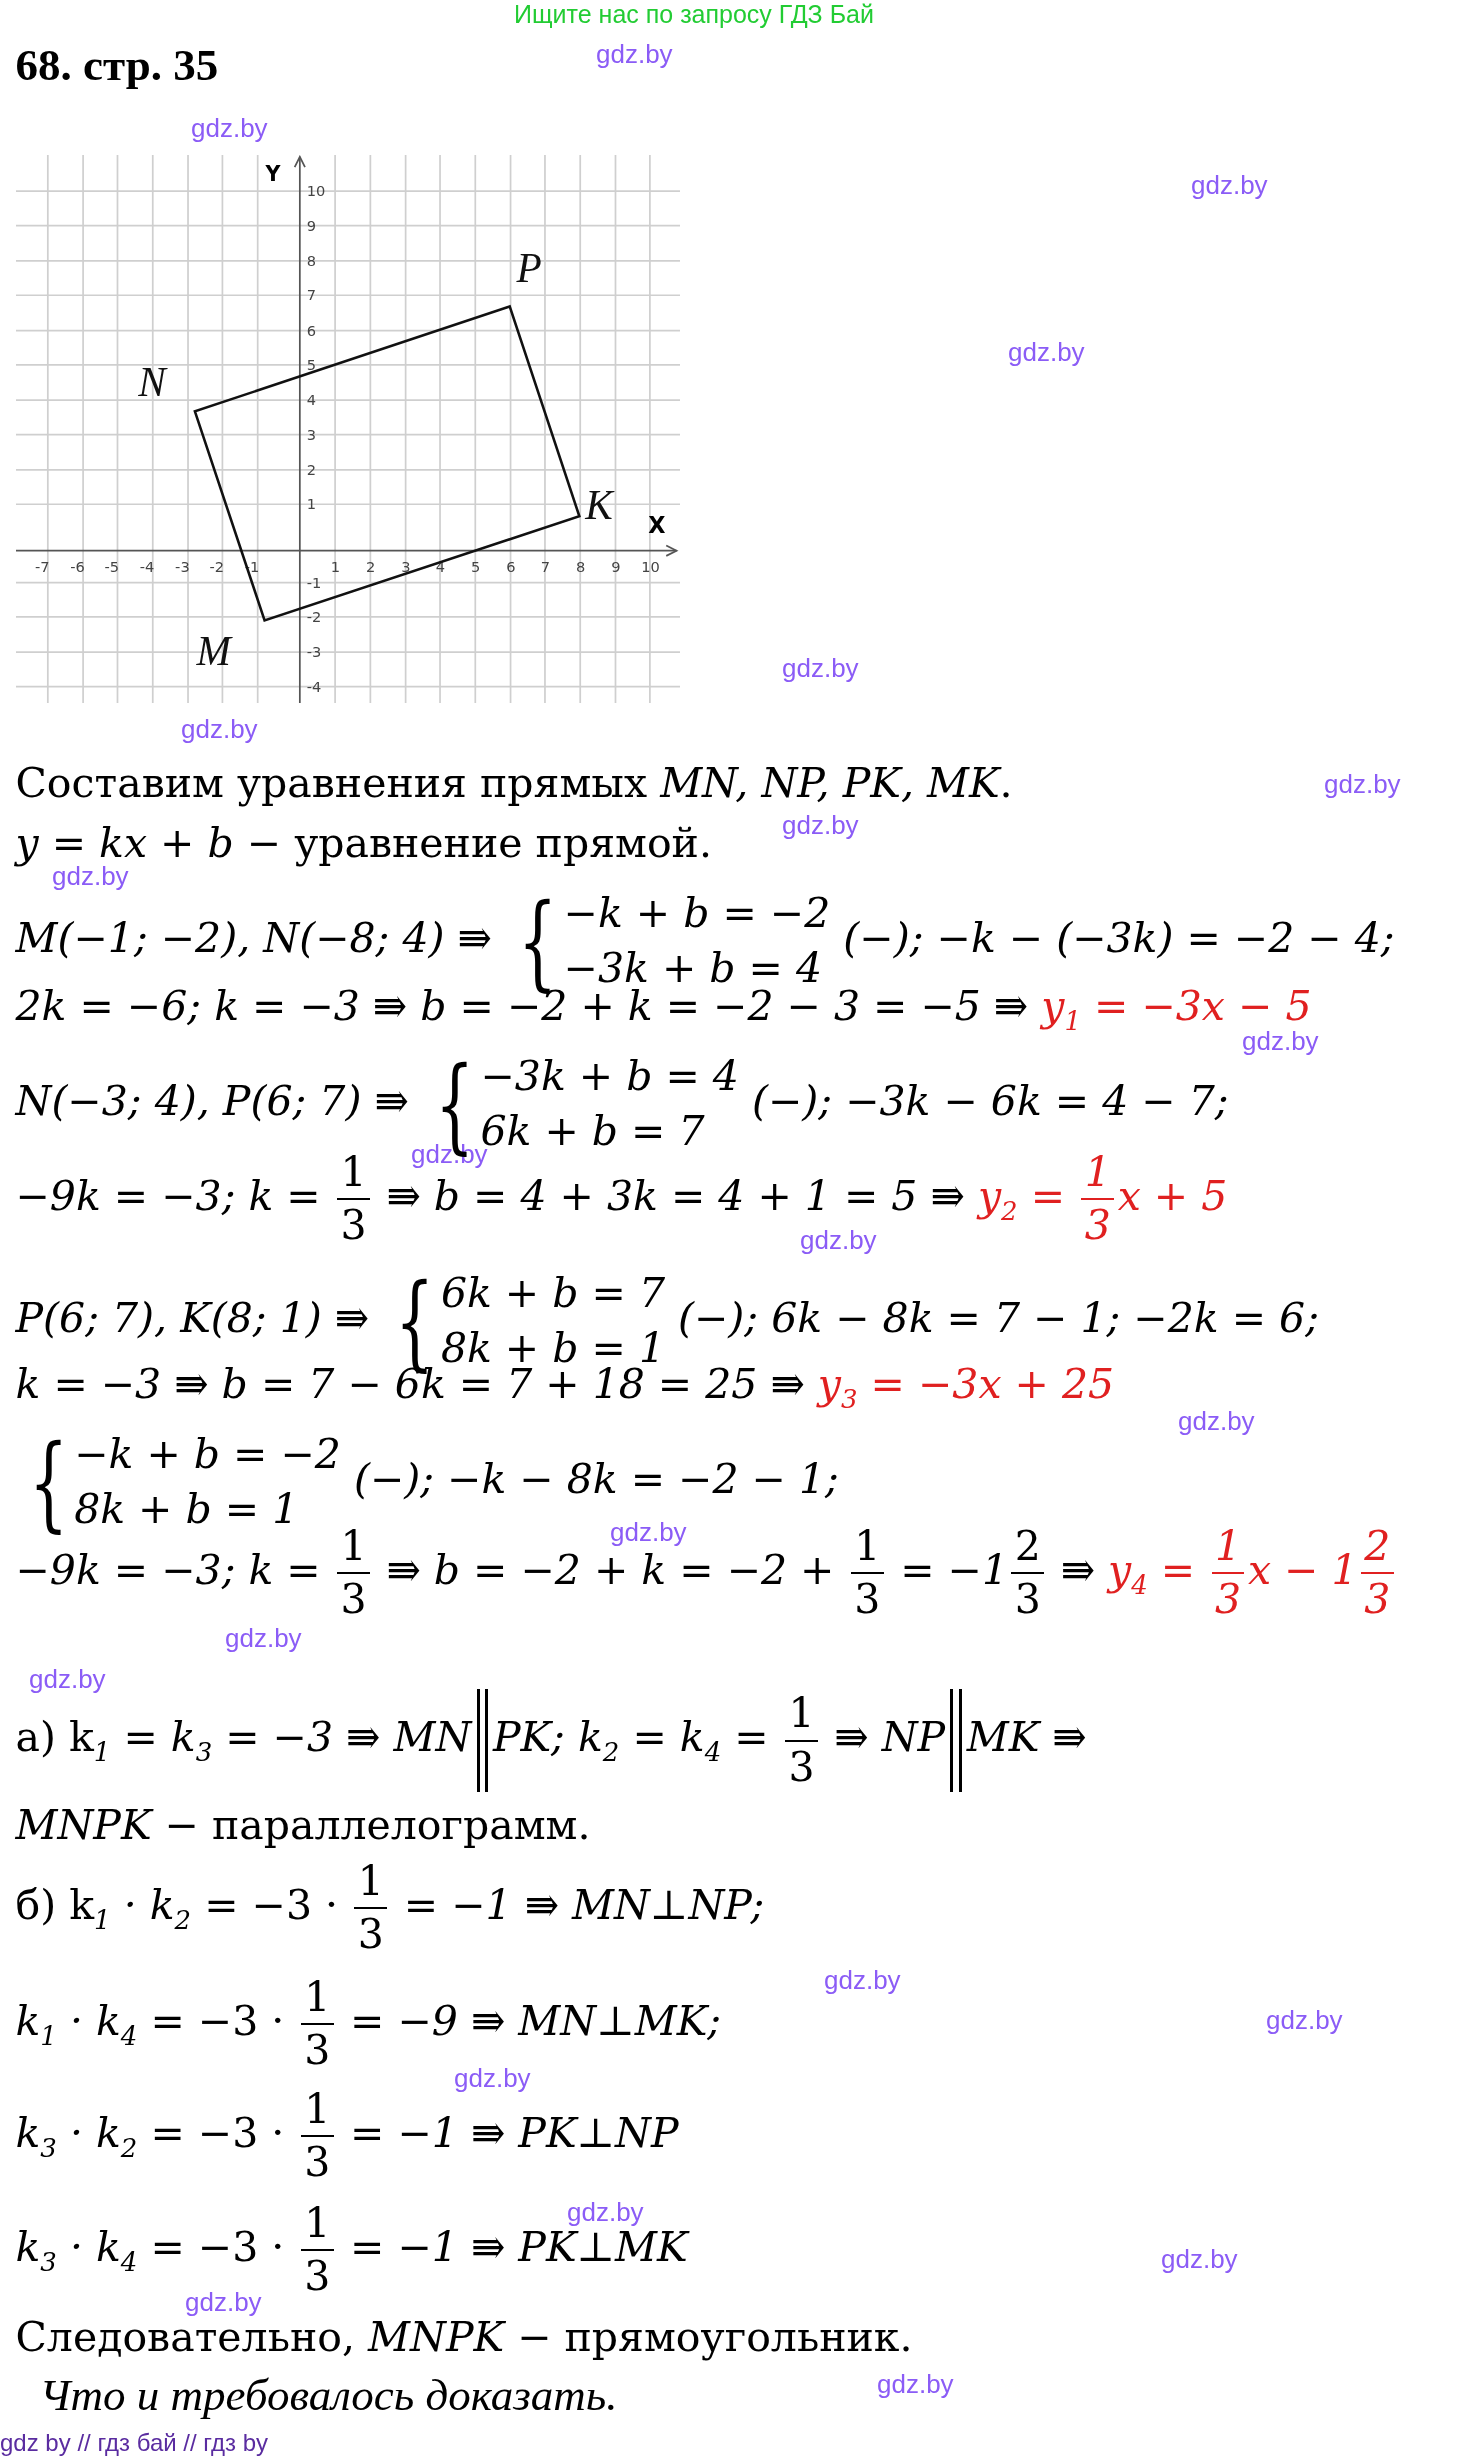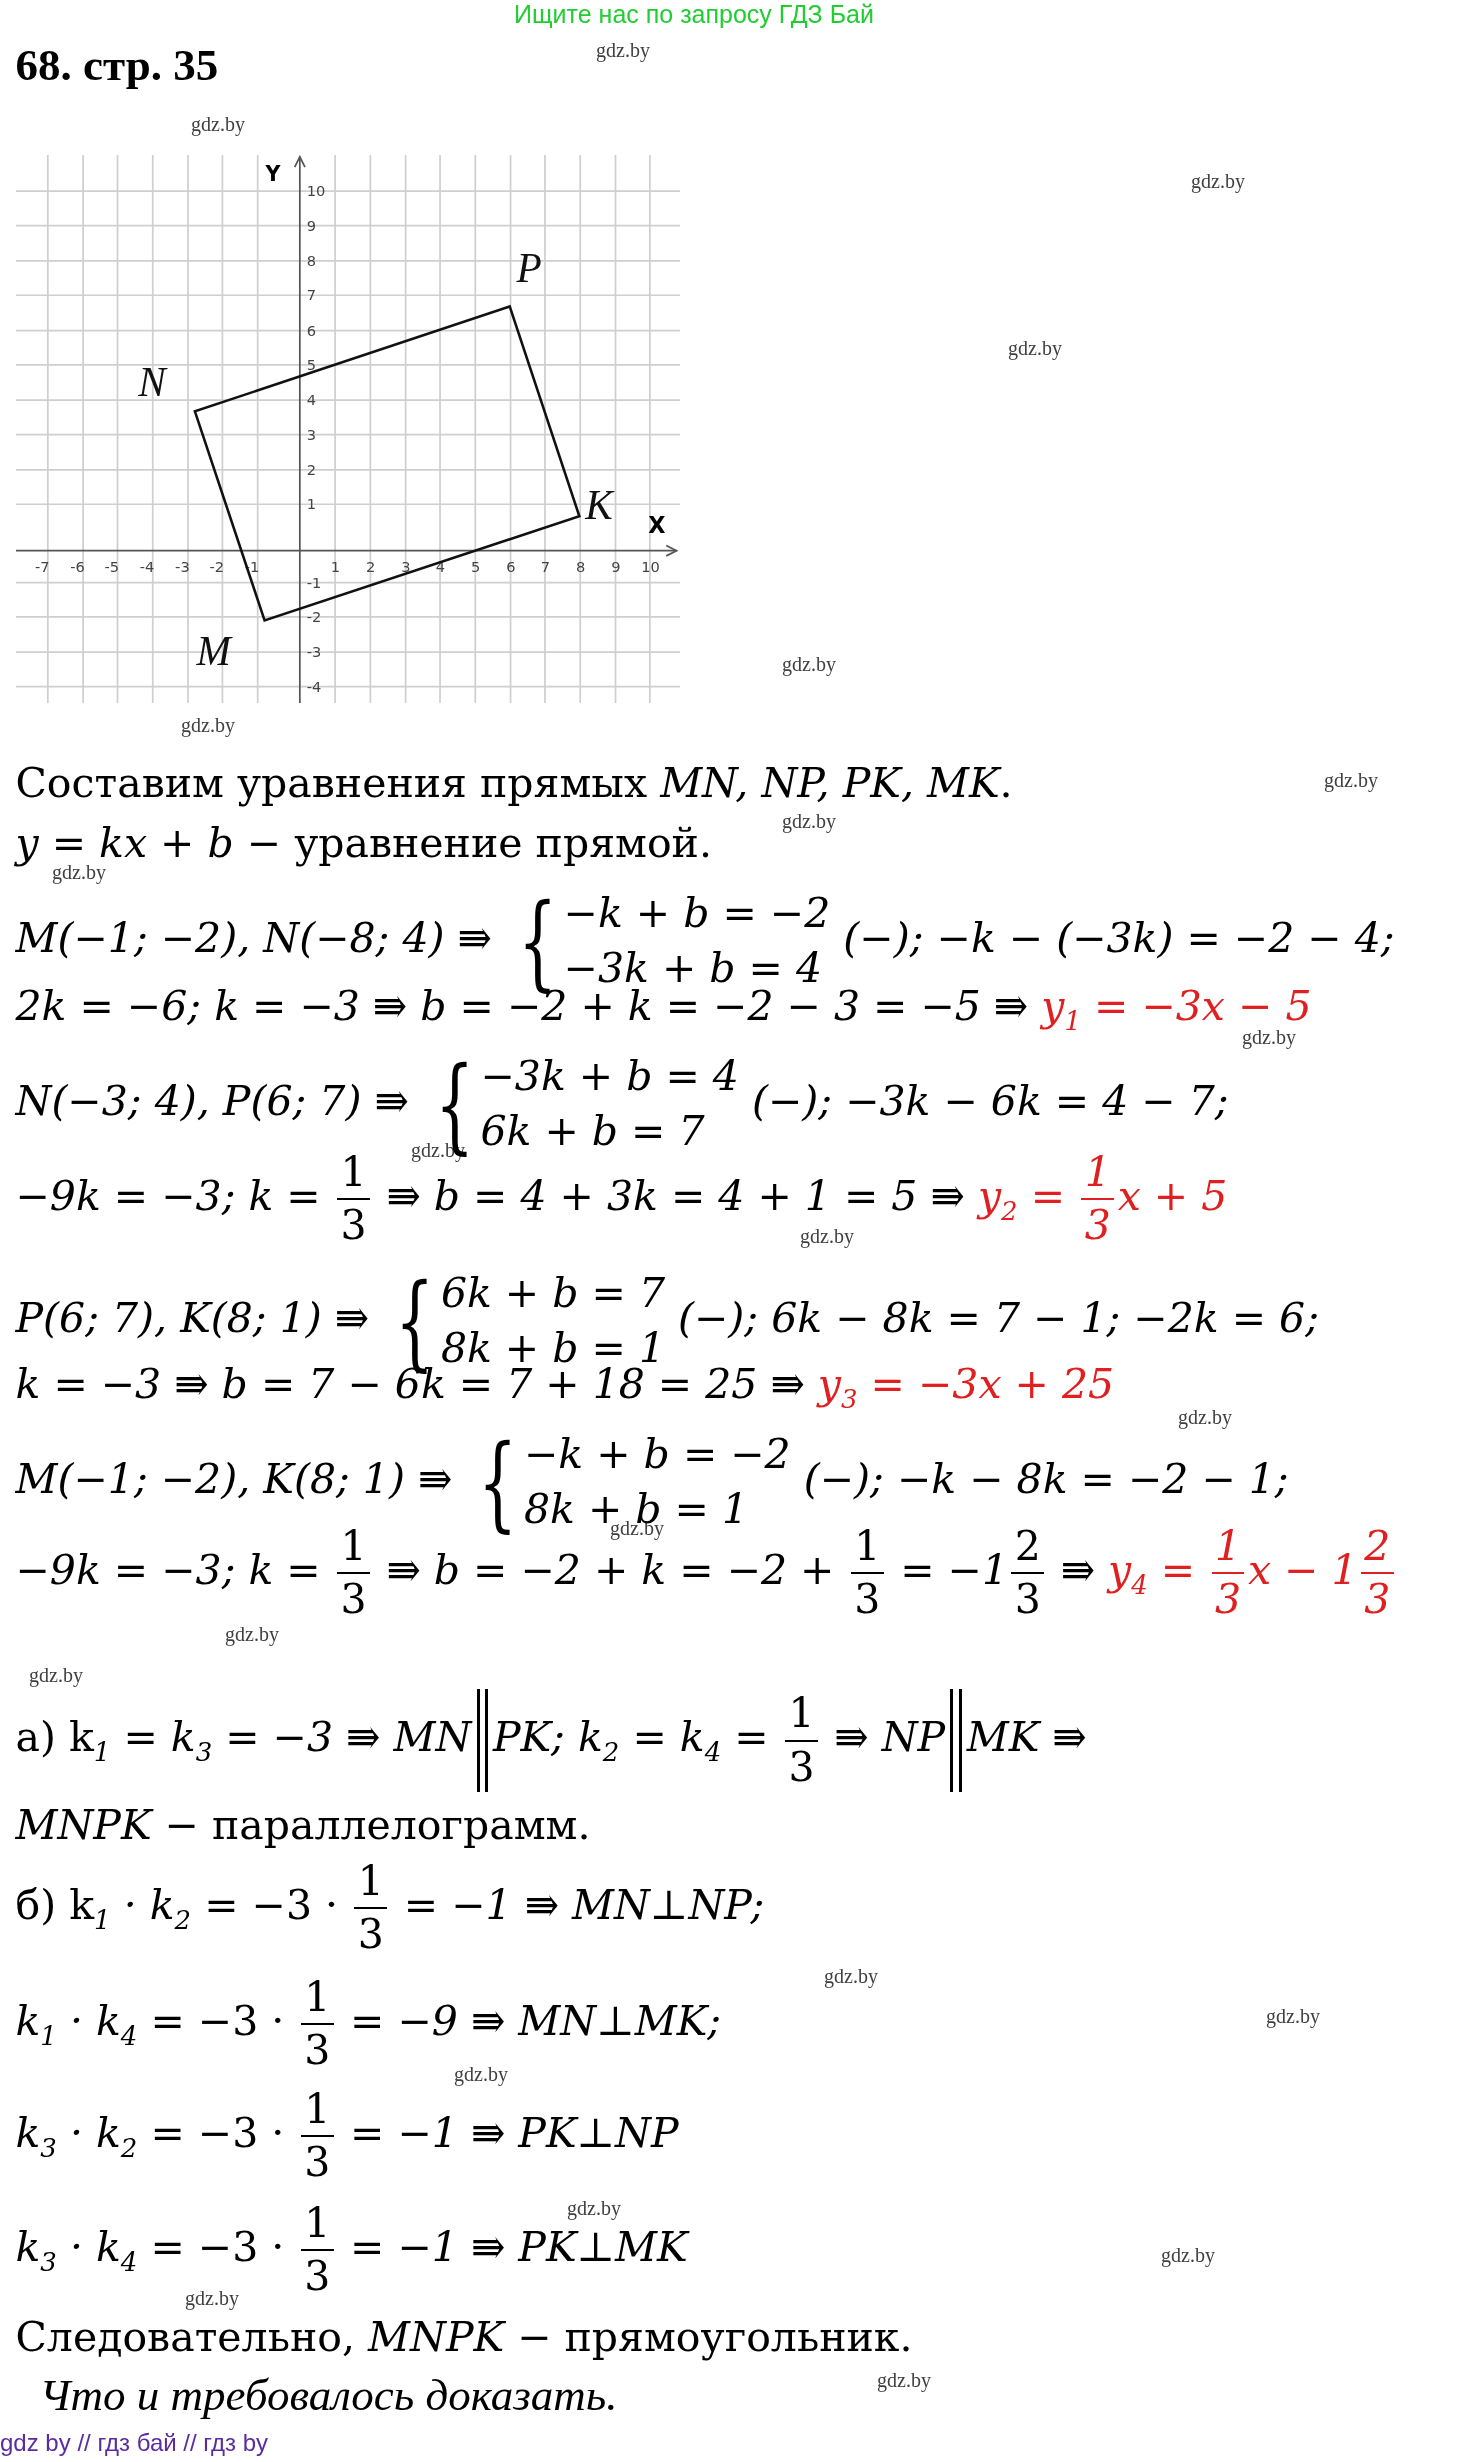--- a/index.html
+++ b/index.html
@@ -1,20 +1,20 @@
 <!DOCTYPE html>
 <html style="font-size:13.8px"><head>
 <meta charset="utf-8">
 <style>
   html,body{margin:0;padding:0;background:#fff;}
   body{width:1484px;height:2462px;position:relative;overflow:hidden;font-family:"DejaVu Sans",sans-serif;color:#000;}
   .abs{position:absolute;white-space:nowrap;}
   .banner{top:0;left:0;width:1388px;text-align:center;color:#22cc33;font-family:"Liberation Sans",sans-serif;font-size:25px;line-height:29px;}
   .title{left:15.5px;top:39px;font-family:"Liberation Serif",serif;font-weight:bold;font-size:45px;}
-  .wm{font-family:Liberation Serif, serif;font-size:20px;color:#404040;}
+  .wm{font-family:Liberation Sans, sans-serif;font-size:26px;color:#8b5cf6;}
   .line{left:15.5px;font-family:"DejaVu Serif",serif;font-size:41px;line-height:52px;}
   .it{font-style:italic;}
   .red{color:#e02020;}
   .sub{font-size:26px;vertical-align:-10.3px;}
   .frac{display:inline-flex;flex-direction:column;align-items:center;vertical-align:middle;margin:0 3.4px;line-height:1;}
   .frac span{display:block;padding:0 3.4px;}
   .frac .num{border-bottom:2.6px solid currentColor;padding-bottom:5.2px;}
   .frac .den{padding-top:5.2px;}
   .sys{display:inline-flex;align-items:center;vertical-align:middle;}
   .brace{font-size:103px;line-height:1;font-weight:200;transform:scaleX(0.6);margin-right:-6.9px;}
@@ -188,21 +188,21 @@
         <span class="it">6k + b = 7</span>
         <span class="it">8k + b = 1</span>
       </span>
     </span><span class="it"> (−); 6k − 8k = 7 − 1; −2k = 6;</span>
 </div>
 <div class="abs line" style="top:1358px">
   <span class="it">k = −3 ⇛ b = 7 − 6k = 7 + 18 = 25 ⇛ </span><span class="red it"><span>y</span><span class="sub">3</span><span> = −3x + 25</span></span>
 </div>
 
 <div class="abs line" style="top:1427px">
-  <span class="it">M(−1; −2), K(8; 1) ⇛ </span><span class="sys">
+  <span class="sys">
       <span class="brace">{</span>
       <span class="sys-rows">
         <span class="it">−k + b = −2</span>
         <span class="it">8k + b = 1</span>
       </span>
     </span><span class="it"> (−); −k − 8k = −2 − 1;</span>
 </div>
 <div class="abs line" style="top:1526px">
   <span class="it">−9k = −3; k = </span><span class="frac">
       <span class="num">1</span>

